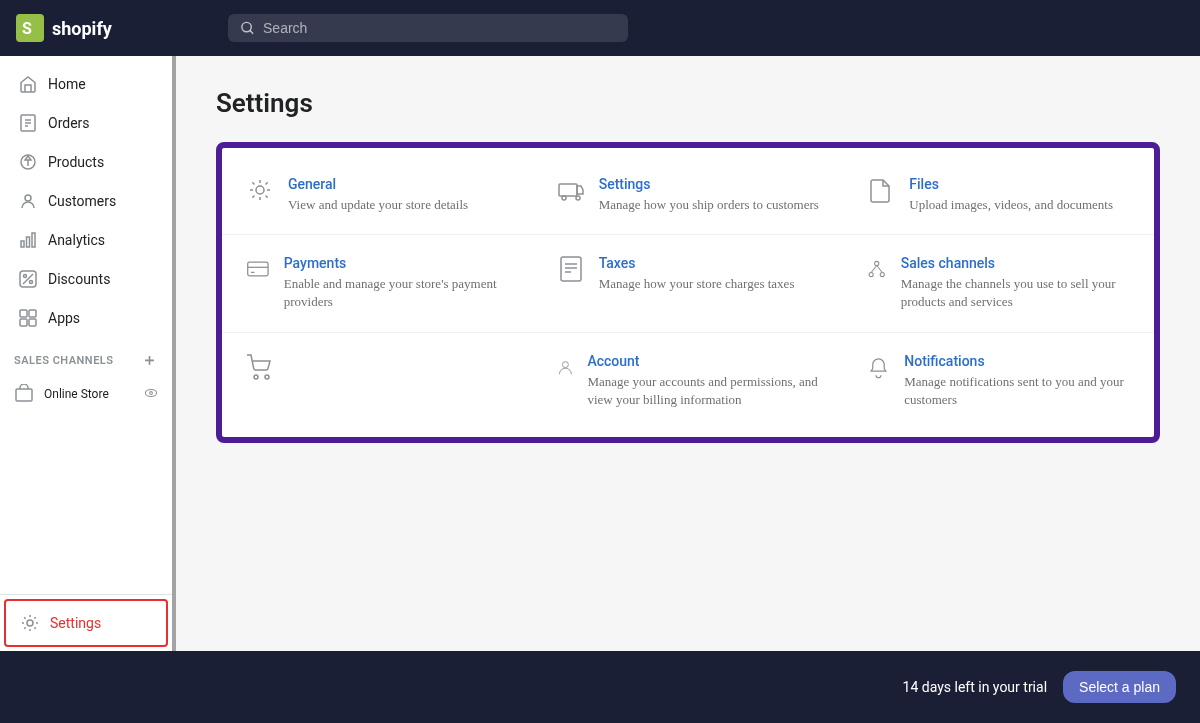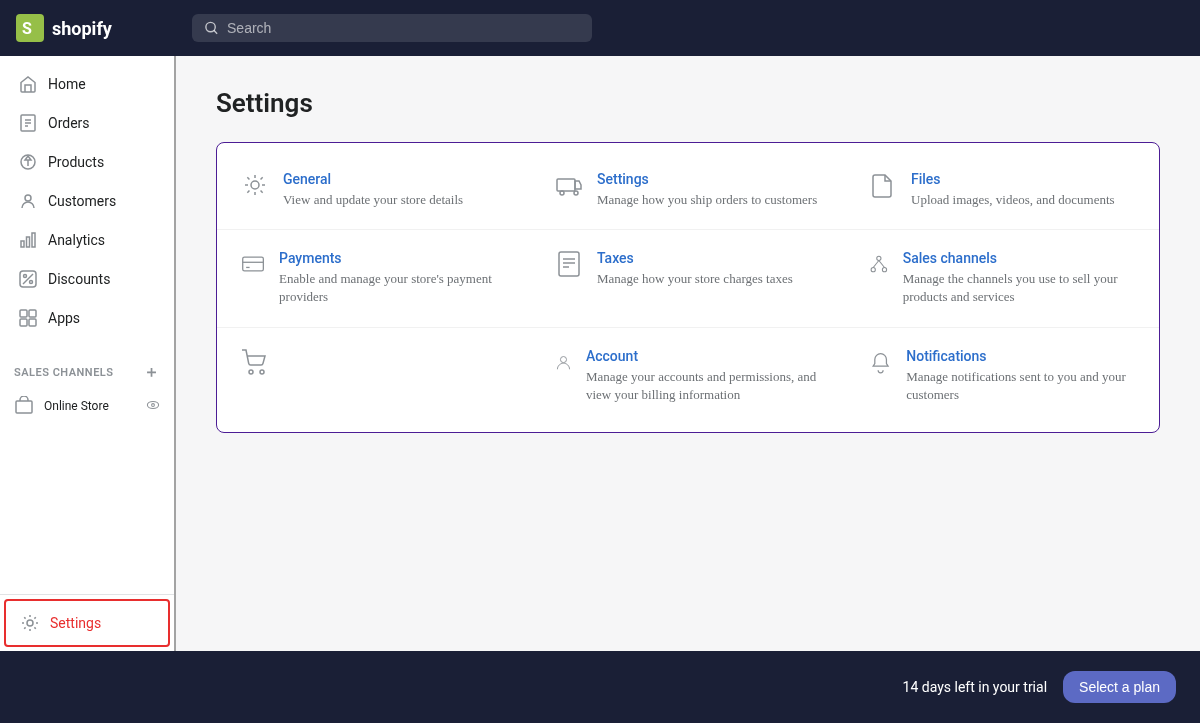--- a/index.html
+++ b/index.html
@@ -24,20 +24,21 @@
       font-size: 18px;
       min-width: 160px;
     }
     #logo-icon {
       width: 28px;
       height: 28px;
     }
     #search-bar {
       flex: 1;
       max-width: 400px;
+      margin-left: 36px;
     }
     #search-input-wrap {
       display: flex;
       align-items: center;
       background: rgba(255,255,255,0.12);
       border-radius: 6px;
       padding: 6px 12px;
       gap: 8px;
     }
     #search-input-wrap input {
@@ -54,26 +55,25 @@
     #main-layout {
       display: flex;
       flex: 1;
       overflow: hidden;
     }
 
     
     #sidebar {
       width: 176px;
       background: #fff;
-      border-right: 2px solid #a3a3a3;
+      border-right: 4px solid #a3a3a3;
       display: flex;
       flex-direction: column;
       flex-shrink: 0;
       overflow-y: auto;
-      gap: 12px;
     }
     .nav-item {
       display: flex;
       align-items: center;
       gap: 10px;
       padding: 9px 14px;
       font-size: 14px;
       color: #202223;
       cursor: pointer;
       border-radius: 4px;
@@ -127,21 +127,21 @@
       padding: 32px 40px;
     }
     #page-title {
       font-size: 26px;
       font-weight: 600;
       color: #202223;
       margin-bottom: 24px;
     }
     #settings-card {
       background: #fff;
-      border: 1px solid #4c1d95;
+      border: 6px solid #4c1d95;
       border-radius: 8px;
       padding: 8px 0;
     }
     .settings-grid {
       display: grid;
       grid-template-columns: 1fr 1fr 1fr;
       gap: 0;
     }
     .settings-item {
       display: flex;

